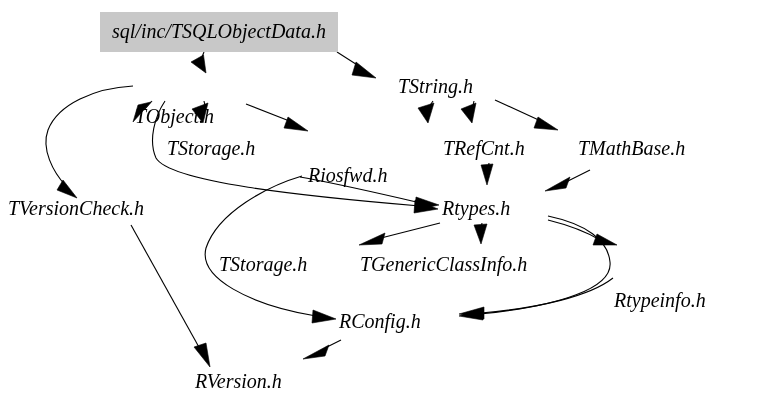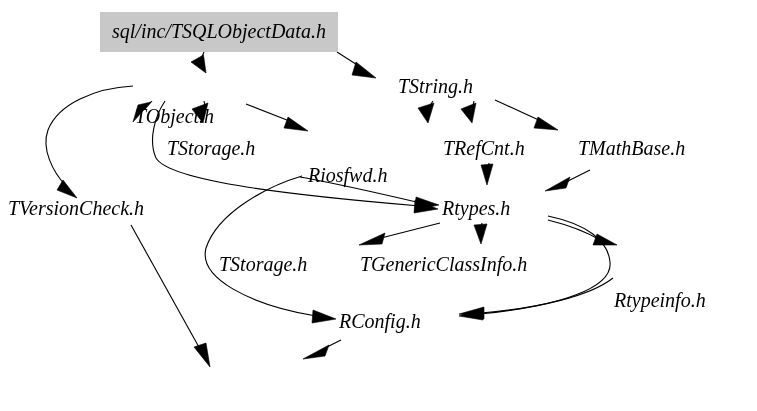--- a/index.html
+++ b/index.html
@@ -181,14 +181,15 @@
   <div class="node" style="left:442px; top:198px;">Rtypes.h</div>
 
   <div class="node" style="left:219px; top:254px;">TStorage.h</div>
 
   <div class="node" style="left:360px; top:254px;">TGenericClassInfo.h</div>
 
   <div class="node" style="left:614px; top:254px;margin-top:36px;">Rtypeinfo.h</div>
 
   <div class="node" style="left:339px; top:311px;">RConfig.h</div>
 
+  <div class="node" style="left:195px; top:371px;">RVersion.h</div>
 
 </div>
 
 </body></html>

